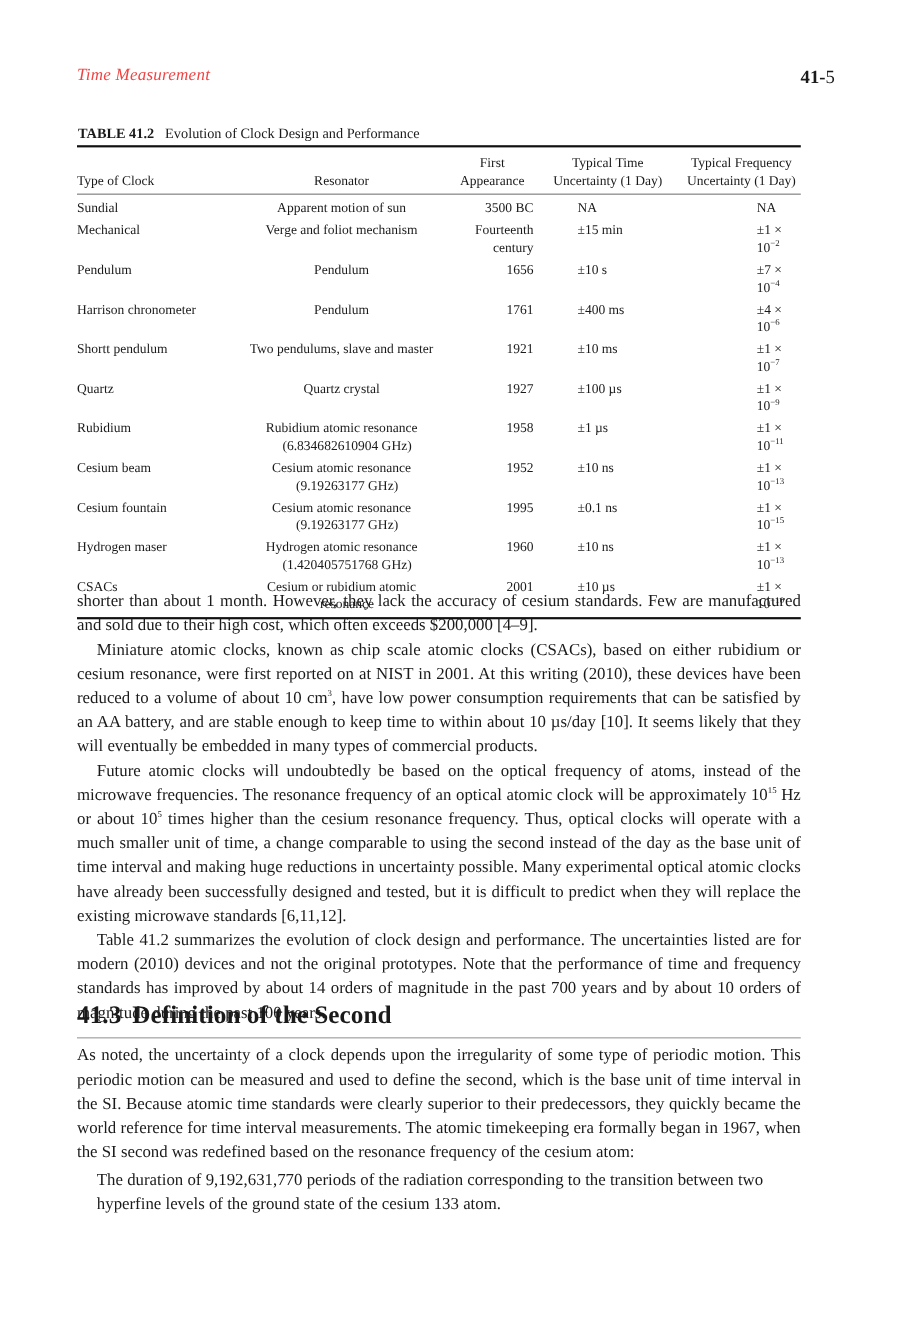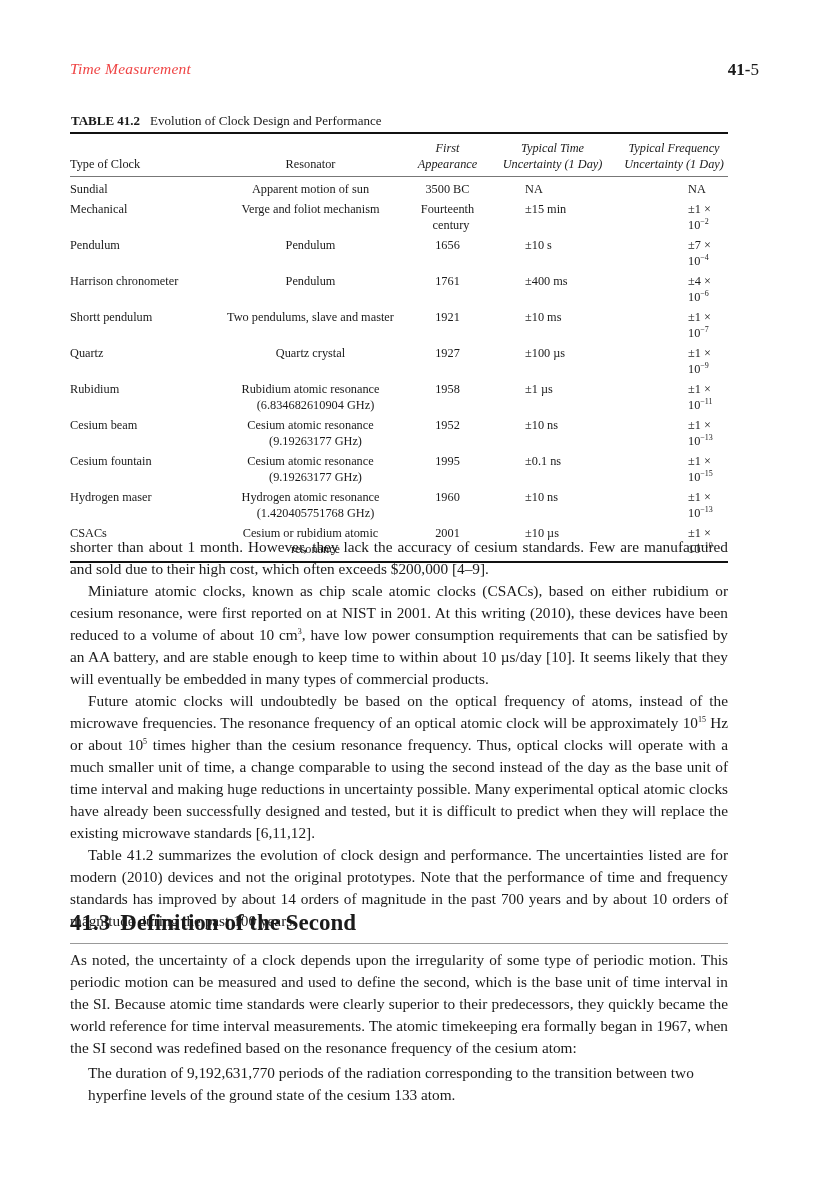--- a/index.html
+++ b/index.html
@@ -18,25 +18,25 @@
   .tbl { position:absolute; left:70px; width:658px; top:132px; }
   .rule-top { height:2px; background:#111; }
   .rule-mid { height:1px; background:#777; }
   .rule-bot { height:2px; background:#111; }
   table { border-collapse:collapse; width:100%; font-size:12.3px; line-height:16px; }
   th { font-weight:normal; vertical-align:bottom; padding:6px 0 4px 0; }
   td { vertical-align:top; padding:0; }
   tr.row td { padding-bottom:4px; }
   .c0 { width:141px; text-align:left; }
   .c1 { width:199px; text-align:center; }
-  .c2 { width:75px; text-align:center; }
+  .c2 { width:75px; text-align:right; }
   .c3 { width:135px; text-align:left; padding-left:0; }
   .c4 { text-align:left; }
   th.c1 { text-align:center; }
-  th.c2, th.c3, th.c4 { text-align:center;font-style:italic; }
+  th.c2, th.c3, th.c4 { text-align:center; }
   td.c3 { padding-left:40px; }
   td.c4 { padding-left:28px; }
   .indent { display:block; padding-left:7px; }
   .wrap2 { display:block; padding-left:10px; }
   sup { font-size:8px; vertical-align:super; line-height:0; }
 
   .body-text { position:absolute; left:70px; width:658px; font-size:15.3px; line-height:22px; text-align:justify; color:#1a1a1a; }
   .body-text p { margin:0; text-indent:0; }
   .body-text p.ind { text-indent:18px; }
   .section-heading { position:absolute; left:70px; top:910px; font-size:23px; font-weight:bold; }

